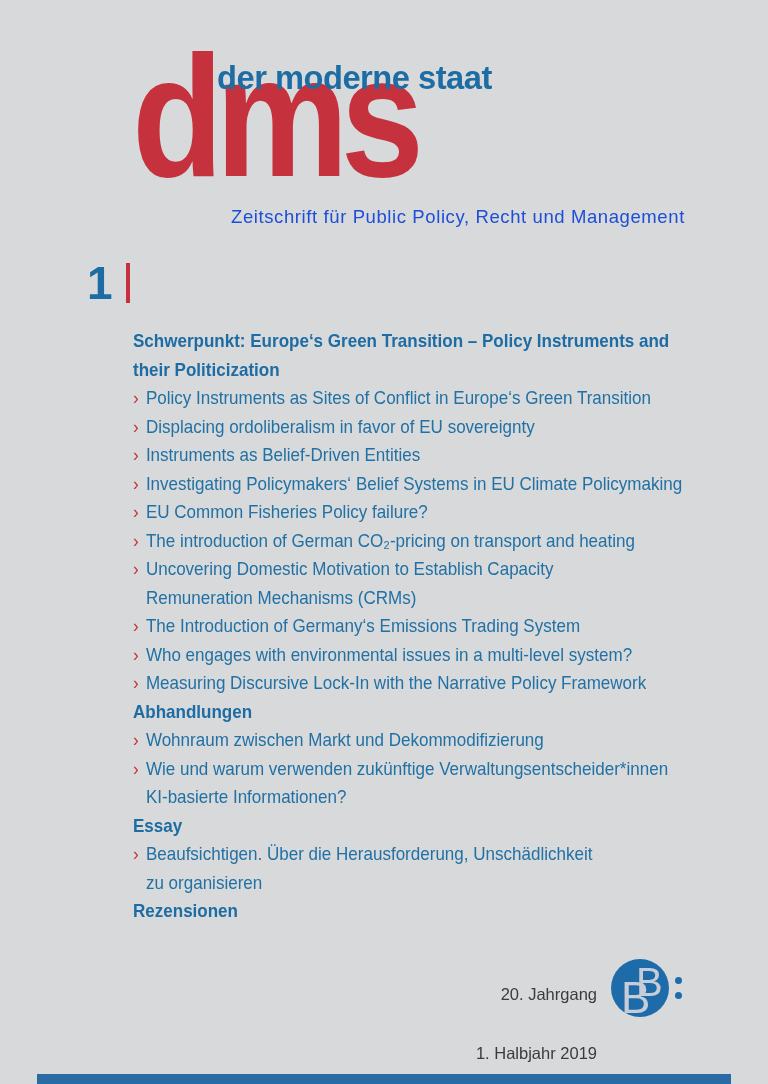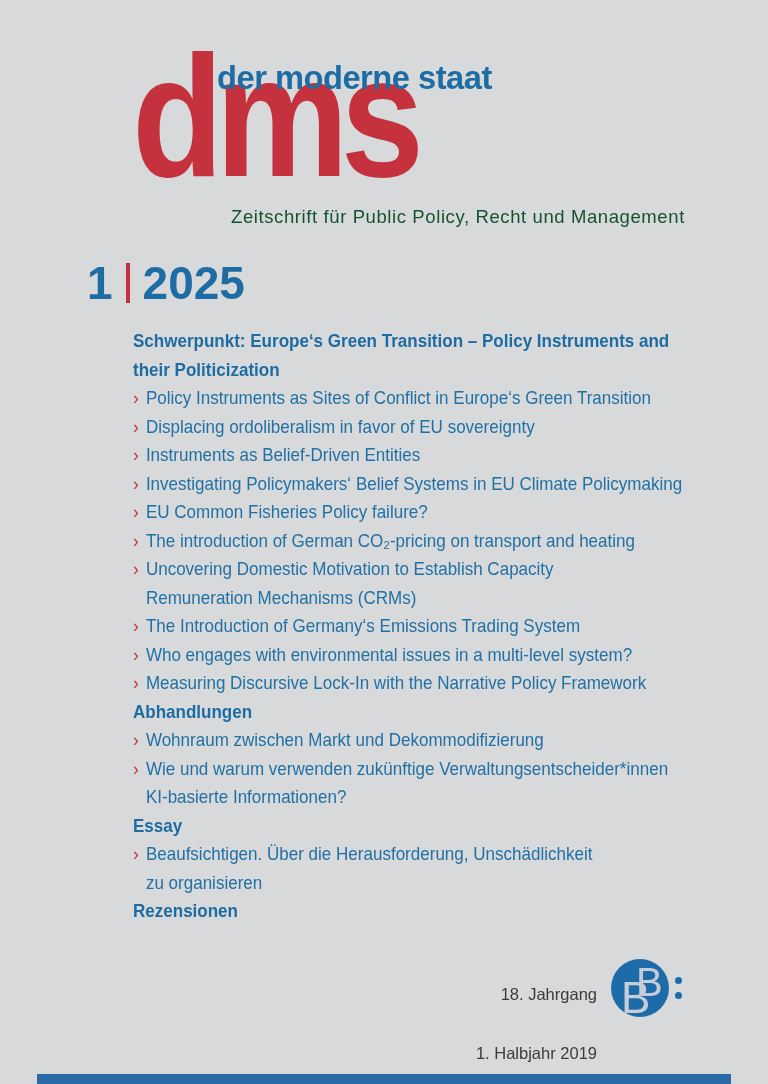--- a/index.html
+++ b/index.html
@@ -20,21 +20,21 @@
     transform: scaleX(0.87); transform-origin: 0 0;
   }
   .journal-name {
     position: absolute; left: 217px; top: 58px;
     font-size: 34px; font-weight: 700; color: #1d6ca3;
     letter-spacing: -0.5px; white-space: pre;
     transform: scaleX(0.96); transform-origin: 0 0;
   }
   .journal-subtitle {
     position: absolute; left: 231px; top: 206px;
-    font-size: 18.5px; color: #14532d; letter-spacing: 0.6px;
+    font-size: 18.5px; color: #1d4ed8; letter-spacing: 0.6px;
     white-space: pre;
   }
 
   
   .issue {
     position: absolute; left: 87px; top: 256px;
     display: flex; align-items: center;
     color: #1d6ca3; font-weight: 700; font-size: 46px;
   }
   .issue .sep {
@@ -94,21 +94,20 @@
 
 <div class="masthead">
   <div class="wordmark">dms</div>
   <div class="journal-name">der moderne staat</div>
   <div class="journal-subtitle">Zeitschrift für Public Policy, Recht und Management</div>
 </div>
 
 <div class="issue">
   <span>1</span>
   <span class="sep"></span>
-  <span>2025</span>
 </div>
 
 <div class="toc">
   <div class="toc-heading">Schwerpunkt: Europe‘s Green Transition – Policy Instruments and
 their Politicization</div>
   <div class="toc-row">
       <span class="toc-marker">›</span>
       <span class="toc-text">Policy Instruments as Sites of Conflict in Europe‘s Green Transition</span>
     </div>
   <div class="toc-row">
@@ -161,21 +160,21 @@
   <div class="toc-heading">Essay</div>
   <div class="toc-row">
       <span class="toc-marker">›</span>
       <span class="toc-text">Beaufsichtigen. Über die Herausforderung, Unschädlichkeit
 zu organisieren</span>
     </div>
   <div class="toc-heading">Rezensionen</div>
 </div>
 
 <div class="imprint">
-  <div>18. Jahrgang</div>
+  <div>20. Jahrgang</div>
   <div>1. Halbjahr 2019</div>
   
   
 </div>
 
 <div class="publogo">
   <div class="circle"></div>
   <div class="b b-back">B</div>
   <div class="b b-front">B</div>
   <div class="dot dot-top"></div>

